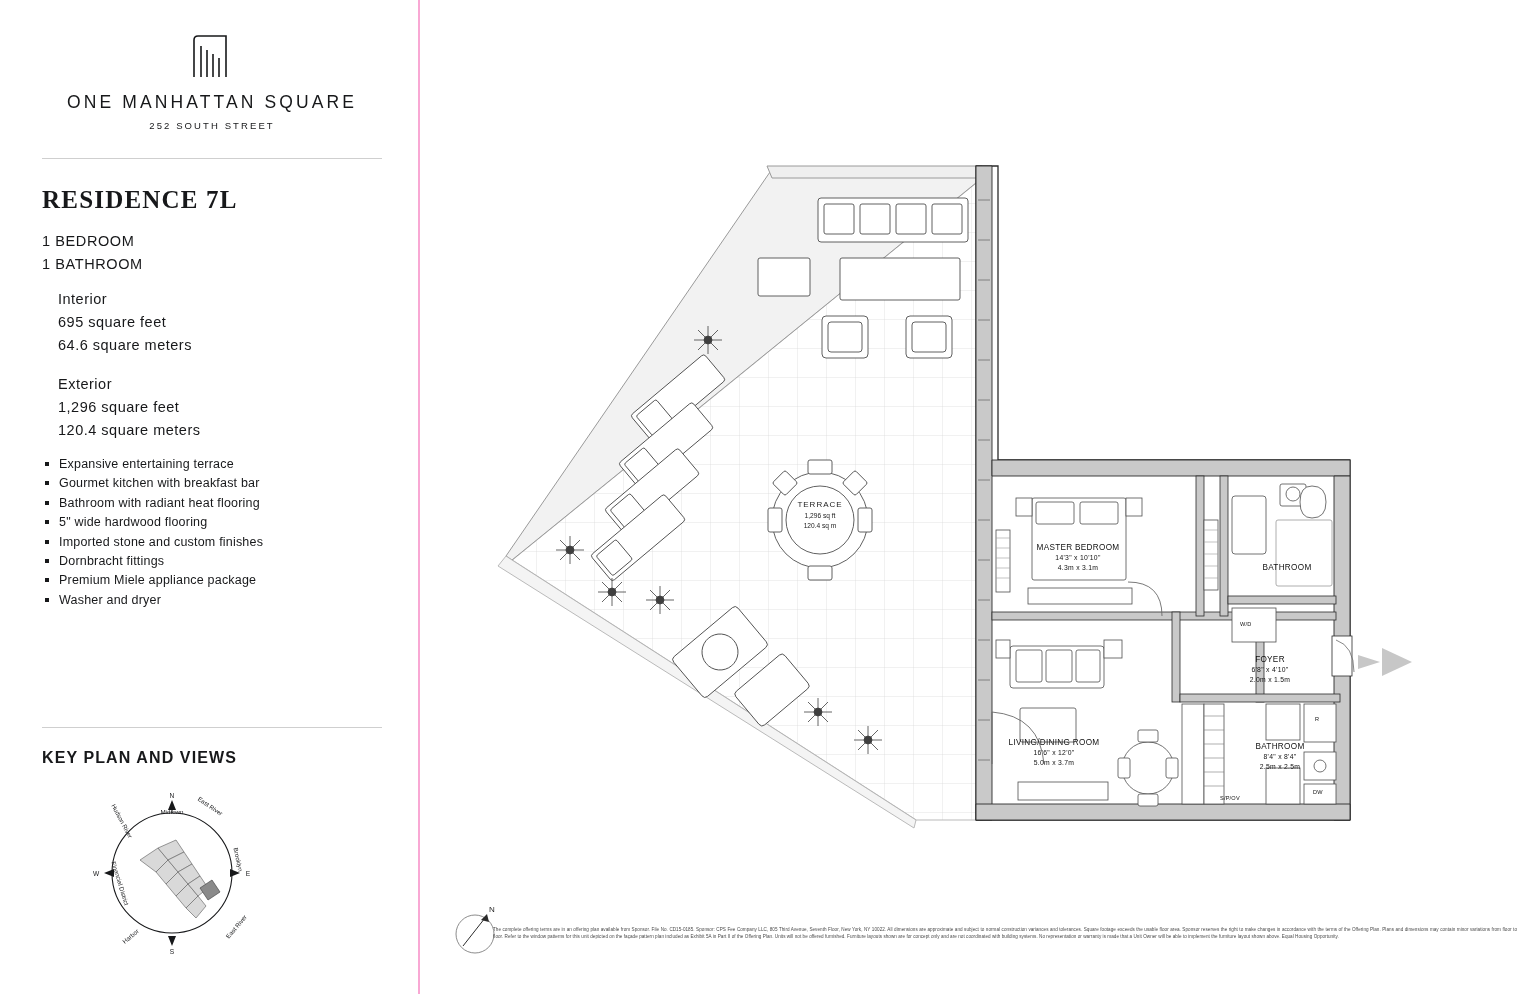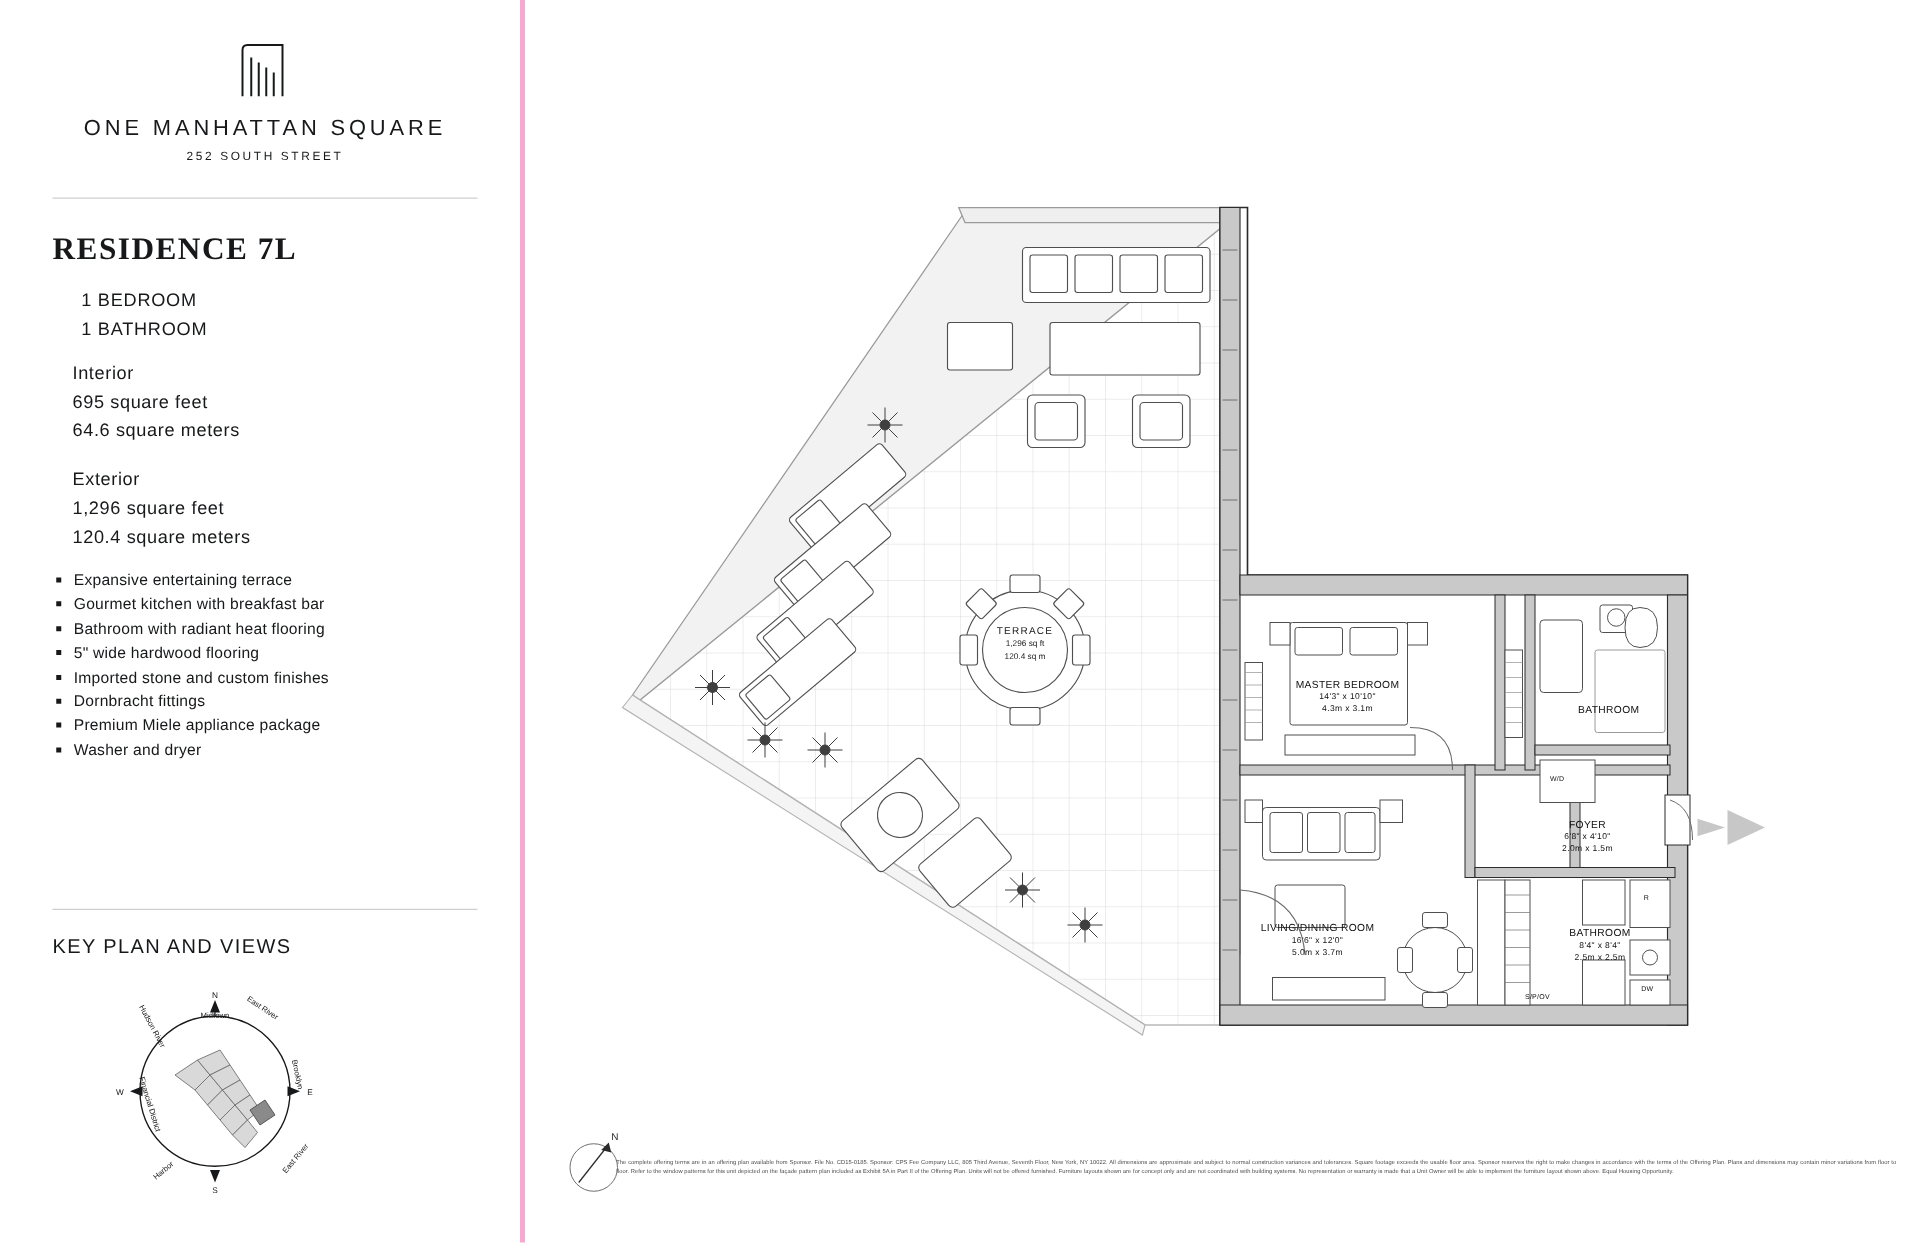--- a/index.html
+++ b/index.html
@@ -19,21 +19,21 @@
     position: absolute;
     inset: 0;
   }
 
   
   .left-panel {
     position: absolute;
     left: 0; top: 0;
     width: 420px;
     height: 994px;
-    border-right: 4px solid #f9a8d4;
+    border-right: 2px solid #f9a8d4;
     box-sizing: border-box;
   }
   .logo-block {
     position: absolute;
     left: 42px; top: 34px;
     width: 340px;
     text-align: center;
   }
   .logo-mark {
     width: 40px; height: 44px;
@@ -72,21 +72,20 @@
     font-weight: 700;
     color: #17181a;
   }
   .unit-specs {
     position: absolute;
     left: 42px; top: 230px;
     font-size: 14.5px;
     line-height: 23px;
     letter-spacing: 0.6px;
     color: #17181a;
-    margin-left: 23px;
   }
   .area-group {
     position: absolute;
     left: 42px;
     font-size: 14.5px;
     line-height: 23px;
     letter-spacing: 0.5px;
     color: #17181a;
   }
   .area-group.interior { top: 288px; }
@@ -116,20 +115,21 @@
     width: 4px; height: 4px;
     background: #17181a;
   }
 
   .keyplan-title {
     position: absolute;
     left: 42px; top: 749px;
     font-size: 16px;
     letter-spacing: 1.1px;
     color: #17181a;
+    font-weight: bold;
   }
   .keyplan {
     position: absolute;
     left: 72px; top: 788px;
     width: 200px; height: 170px;
   }
 
   
   .plan-area {
     position: absolute;

